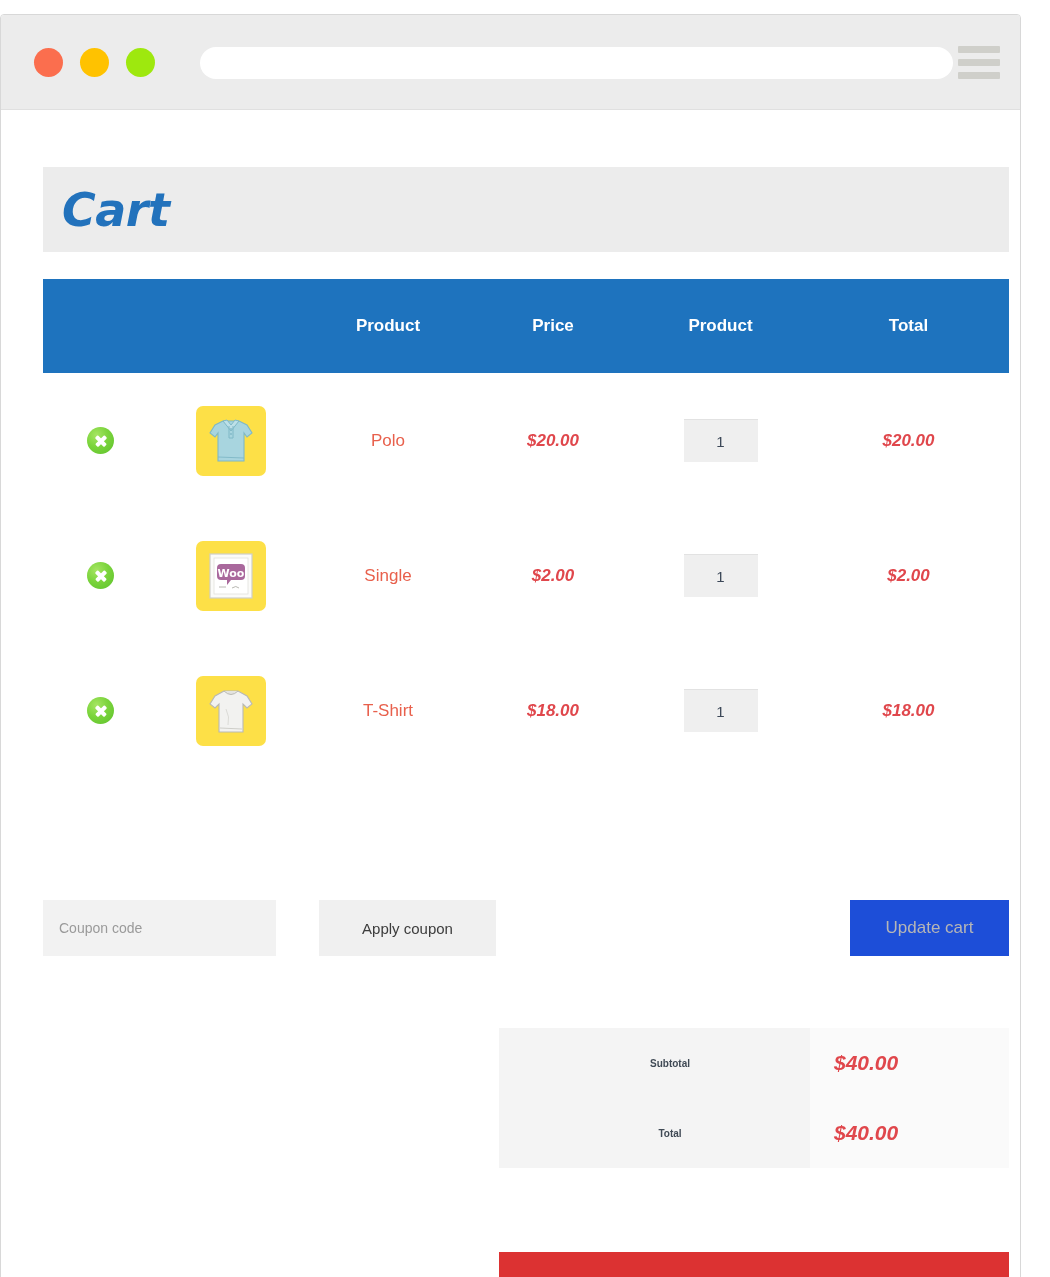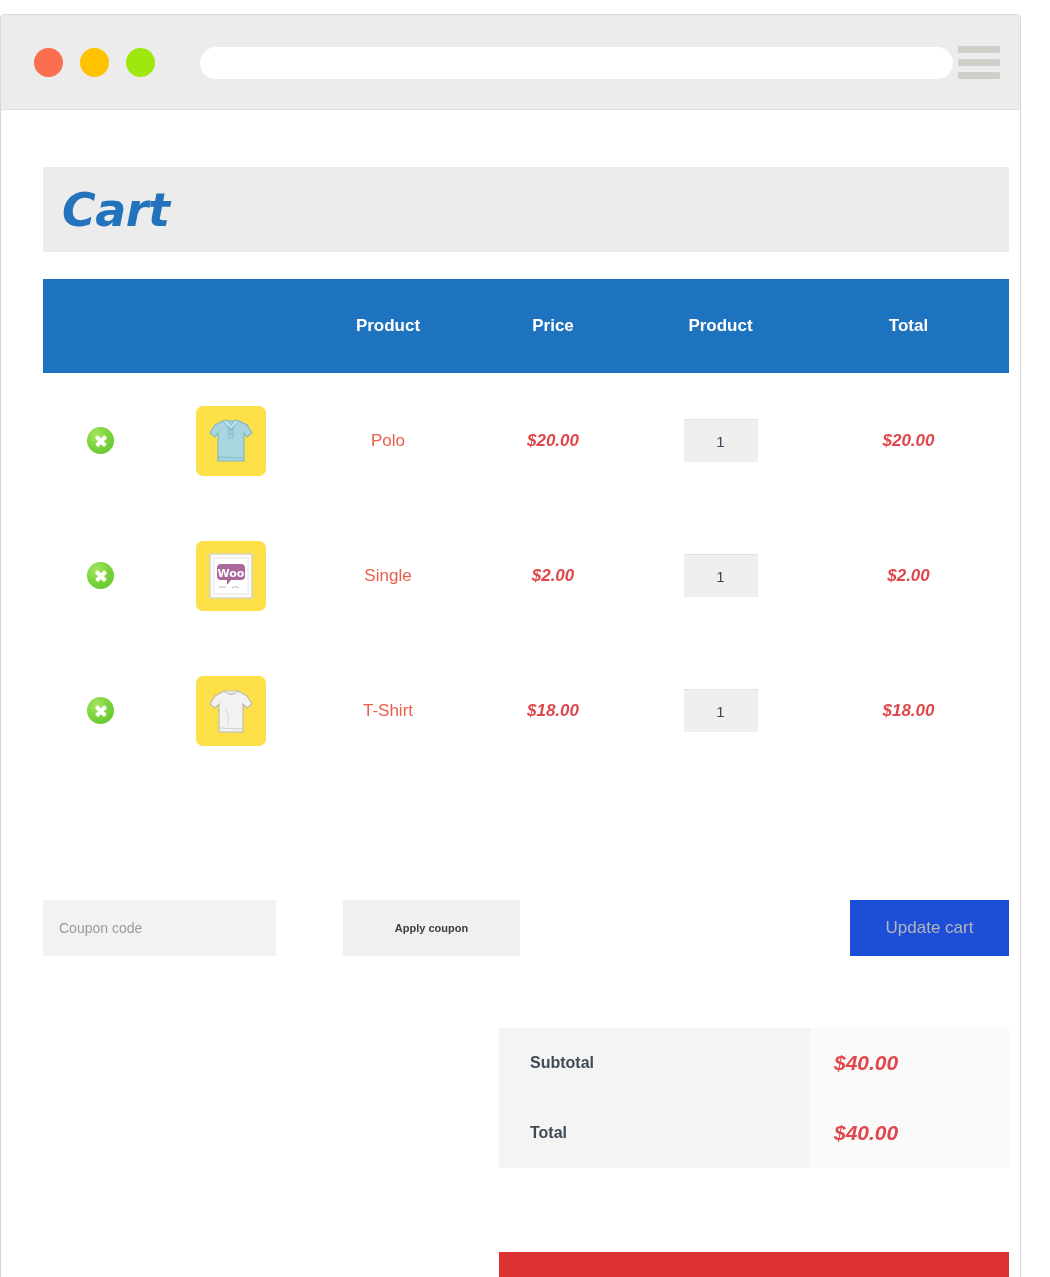--- a/index.html
+++ b/index.html
@@ -248,25 +248,24 @@
 
   .apply-coupon-btn {
     position: absolute;
     left: 276px;
     top: 0;
     width: 177px;
     height: 56px;
     background: #f0f0f0;
     border: none;
     font-family: "Liberation Sans", sans-serif;
-    font-size: 11px;
-    font-weight: bold;
+    font-size: 15px;
+    font-weight: normal;
     color: #3c3c3c;
     cursor: pointer;
-    margin-left: 24px;
   }
 
   .update-cart-btn {
     position: absolute;
     right: 0;
     top: 0;
     width: 159px;
     height: 56px;
     background: #1d4ed8;
     border: none;
@@ -290,22 +289,22 @@
     margin: 0 0 23px 0;
   }
   .totals-table {
     width: 510px;
     border-collapse: collapse;
     table-layout: fixed;
   }
   .totals-table th {
     width: 280px;
     background: #f4f4f4;
-    text-align: left;
-    font-size: 16px;
+    text-align: center;
+    font-size: 10px;
     font-weight: bold;
     color: #404a55;
     padding: 0 0 0 31px;
     height: 70px;
     vertical-align: middle;
   }
   .totals-table td {
     background: #fafafa;
     text-align: left;
     padding: 0 0 0 24px;

